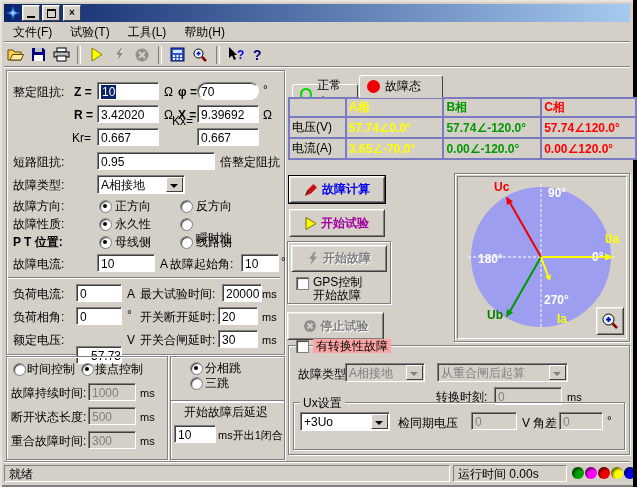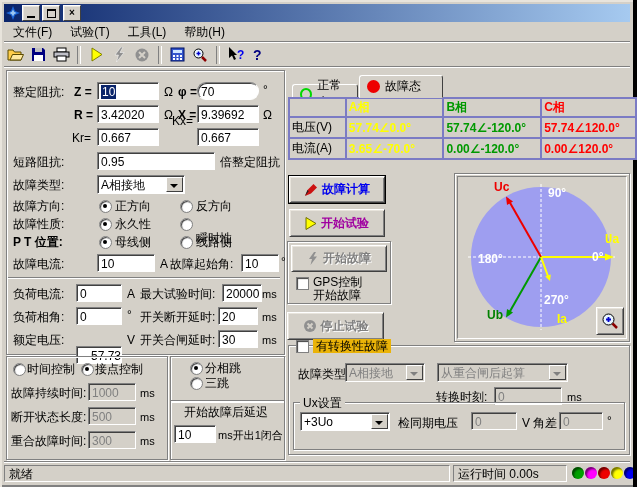--- a/index.html
+++ b/index.html
@@ -364,21 +364,21 @@
   <div class="btn" style="left:596px;top:307px;width:26px;height:26px;">
     <svg width="18" height="18" viewBox="0 0 18 18">
         <circle cx="7.5" cy="7.5" r="5.5" fill="#e8f4ff" stroke="#000"></circle>
         <path d="M7.5 5 v5 M5 7.5 h5" stroke="#0000cc" stroke-width="1.8"></path>
         <line x1="11.5" y1="11.5" x2="16" y2="16" stroke="#8b0000" stroke-width="2.5"></line>
       </svg>
   </div>
 
   <div class="group" style="left:288px;top:345px;width:340px;height:108px;"></div>
   <span class="chk" style="left:296px;top:340px;"></span>
-  <span class="lb" style="left:313px;top:339px;background:#eab308;padding:0 3px;">有转换性故障</span>
+  <span class="lb" style="left:313px;top:339px;background:#fca5a5;padding:0 3px;">有转换性故障</span>
 
   <span class="lb" style="left:298px;top:367px;color:#000;">故障类型:</span>
   <div class="dd dis" style="left:345px;top:363px;width:80px;"><span>A相接地</span><span class="dda"></span></div>
   <div class="dd dis" style="left:437px;top:363px;width:131px;"><span>从重合闸后起算</span><span class="dda"></span></div>
   <span class="lb" style="left:436px;top:390px;">转换时刻:</span>
   <div class="fld dis" style="left:494px;top:387px;width:68px;">0</div>
   <span class="lb small" style="left:567px;top:390px;">ms</span>
 
   <div class="group" style="left:293px;top:402px;width:330px;height:46px;"></div>
   <span class="lb" style="left:300px;top:396px;background:#d4d0c8;padding:0 3px;">Ux设置</span>

